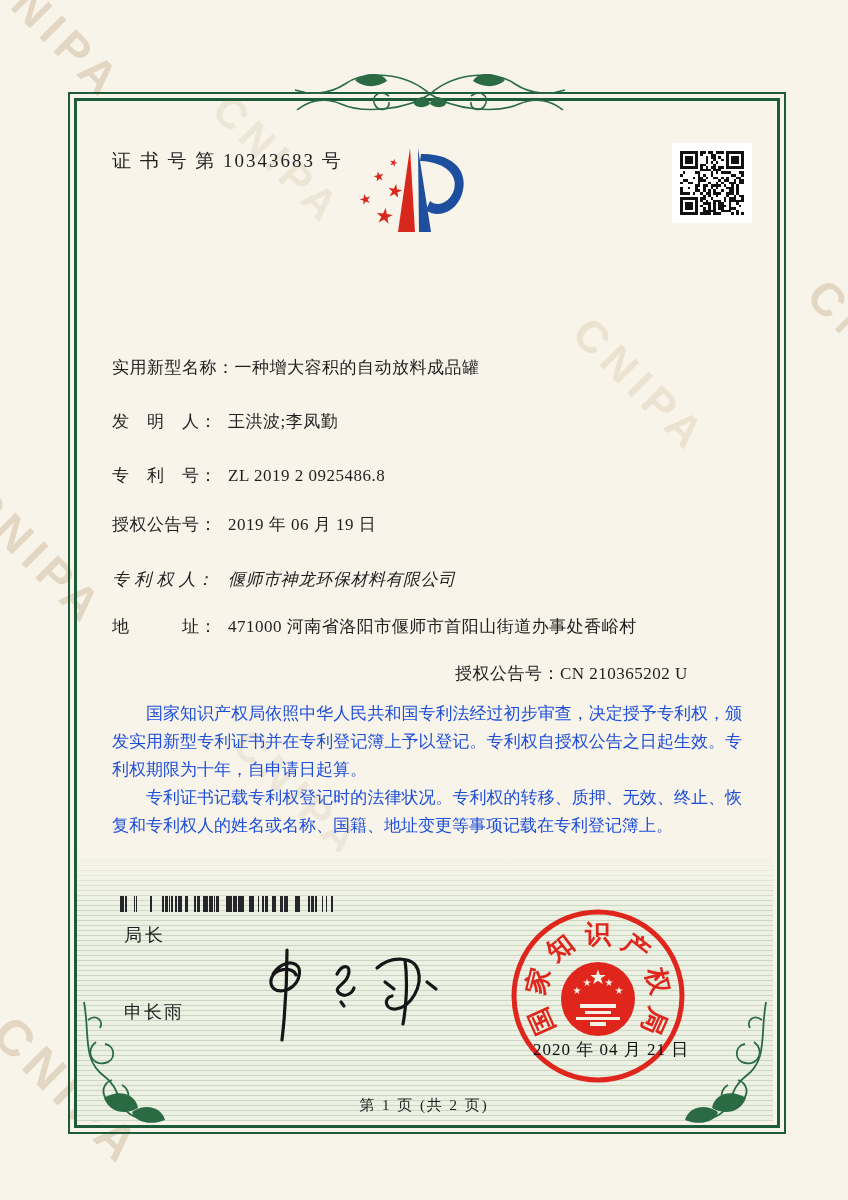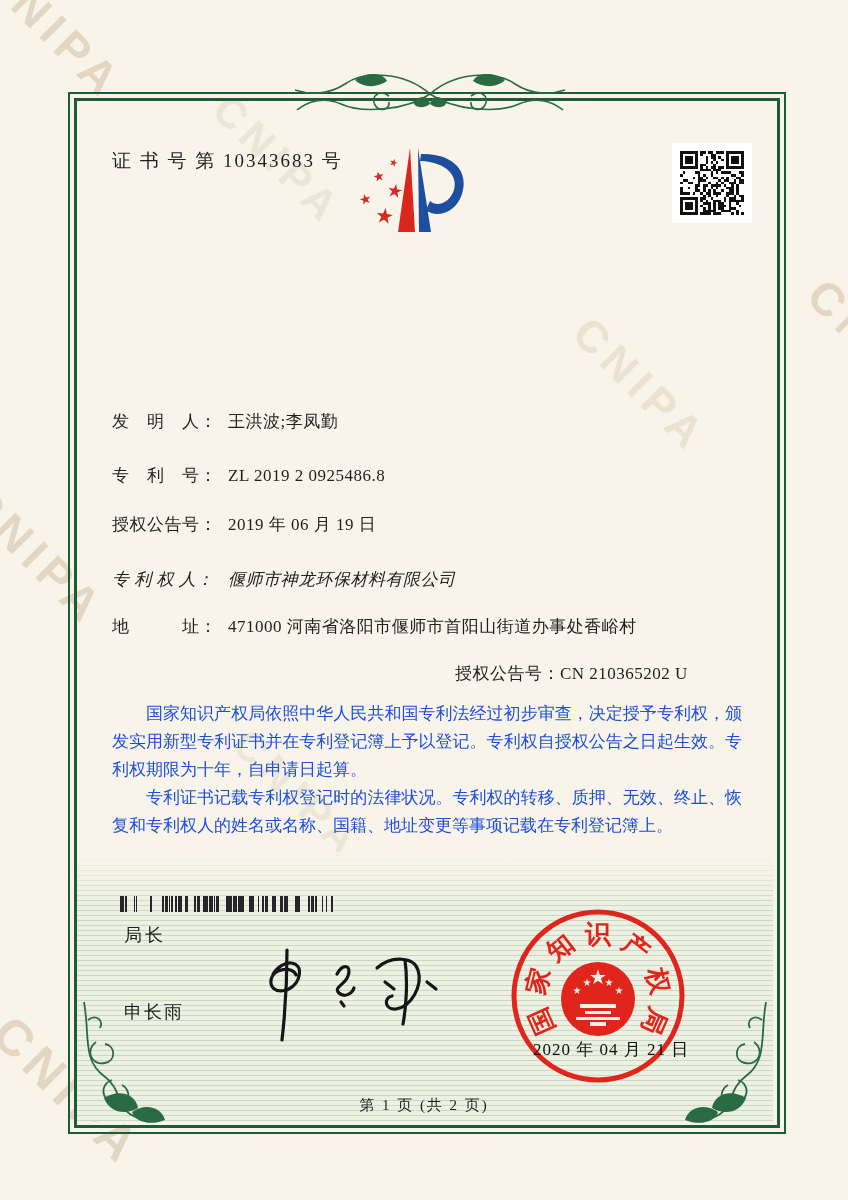--- a/index.html
+++ b/index.html
@@ -347,20 +347,23 @@
           <rect x="18" y="0" width="7" height="7" fill="#111"></rect>
           <rect x="19" y="1" width="5" height="5" fill="#fff"></rect>
           <rect x="20" y="2" width="3" height="3" fill="#111"></rect>
           <rect x="0" y="18" width="7" height="7" fill="#111"></rect>
           <rect x="1" y="19" width="5" height="5" fill="#fff"></rect>
           <rect x="2" y="20" width="3" height="3" fill="#111"></rect>
         </svg></div>
   </div>
 
 
+  <div class="field-row" style="top:356px;">
+    <span class="field-label">实用新型名称：</span><span>一种增大容积的自动放料成品罐</span>
+  </div>
   <div class="field-row" style="top:410px;">
     <span class="field-label">发　明　人：</span><span>王洪波;李凤勤</span>
   </div>
   <div class="field-row" style="top:464px;">
     <span class="field-label">专　利　号：</span><span>ZL 2019 2 0925486.8</span>
   </div>
   <div class="field-row" style="top:513px;">
     <span class="field-label">授权公告号：</span><span>2019 年 06 月 19 日</span>
   </div>
   <div class="field-row" style="top:568px;font-style:italic;">

